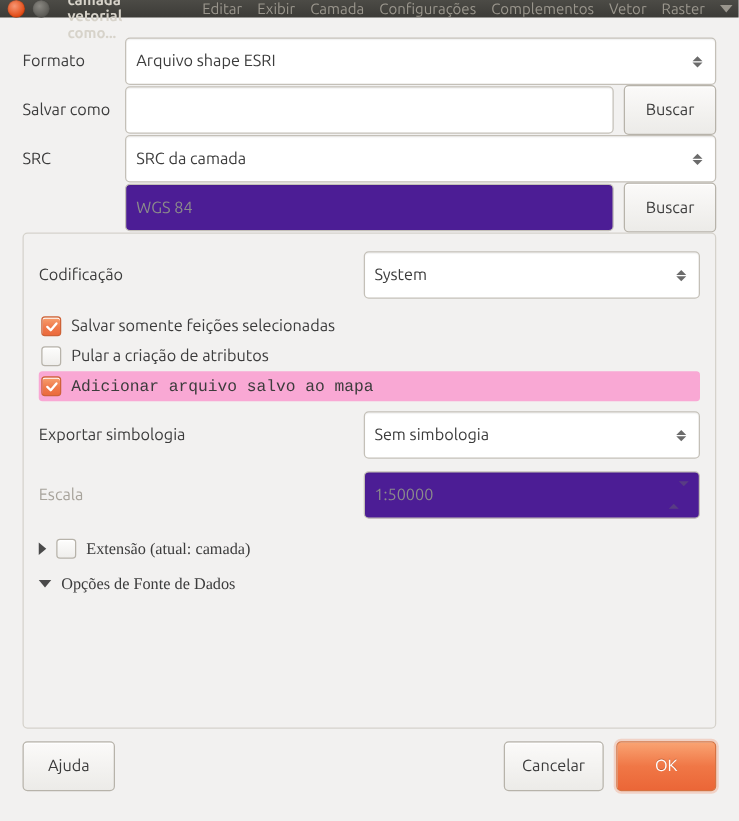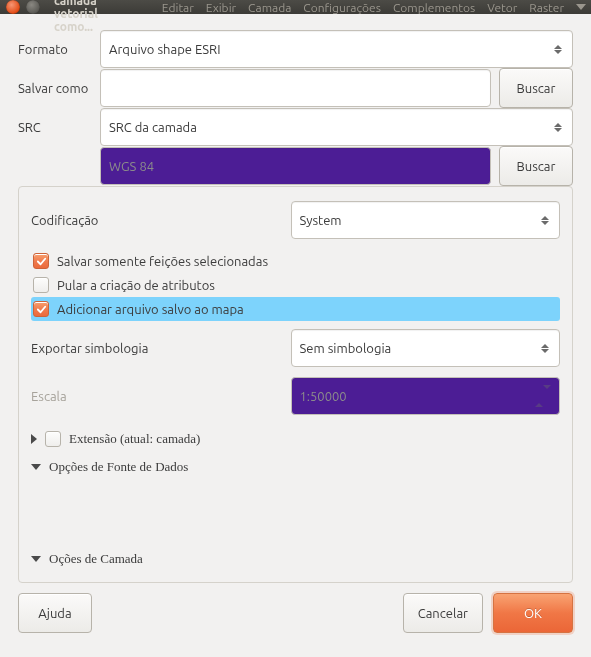--- a/index.html
+++ b/index.html
@@ -86,21 +86,21 @@
     border:1px solid #d5d2cb; border-radius:4px; background:#f2f1f0;
     padding: 14px 12px 10px 12px;
     flex:1; overflow:hidden;
   }
 
   .row-inline { display:flex; align-items:center; margin-bottom:10px; gap:8px; }
   .row-inline .lbl2 { flex:1; }
   .row-inline .ctrl { width: 264px; }
 
   .check-row { display:flex; align-items:center; gap:8px; padding:4px 2px; border-radius:3px; }
-  .check-row.highlight { background:#7dd3fc; }
+  .check-row.highlight { background:#f9a8d4;font-family:Liberation Mono, monospace; }
   .checkbox {
     width:16px; height:16px; border:1px solid #b7b3aa; border-radius:3px;
     background:linear-gradient(to bottom,#fdfdfc,#efeeec);
     display:flex; align-items:center; justify-content:center;
     box-shadow: inset 0 1px 0 #fff;
   }
   .checkbox.checked {
     background:linear-gradient(to bottom,#f8a06f,#ef7a4c 55%,#eb6a3c);
     border-color:#ce6338;
   }
@@ -260,24 +260,20 @@
       </div>
       <span>Extensão (atual: camada)</span>
     </div>
 
     <div class="disclose">
       <span class="tri-down"></span>
       <span>Opções de Fonte de Dados</span>
     </div>
     <div class="section-body"></div>
 
-    <div class="disclose">
-      <span class="tri-down"></span>
-      <span>Oções de Camada</span>
-    </div>
     <div class="section-body"></div>
 
     <div class="disclose" style="margin-top:4px;">
 
       <span>Opções Customizadas</span>
     </div>
 
   </div>
 
   <div class="footer">

